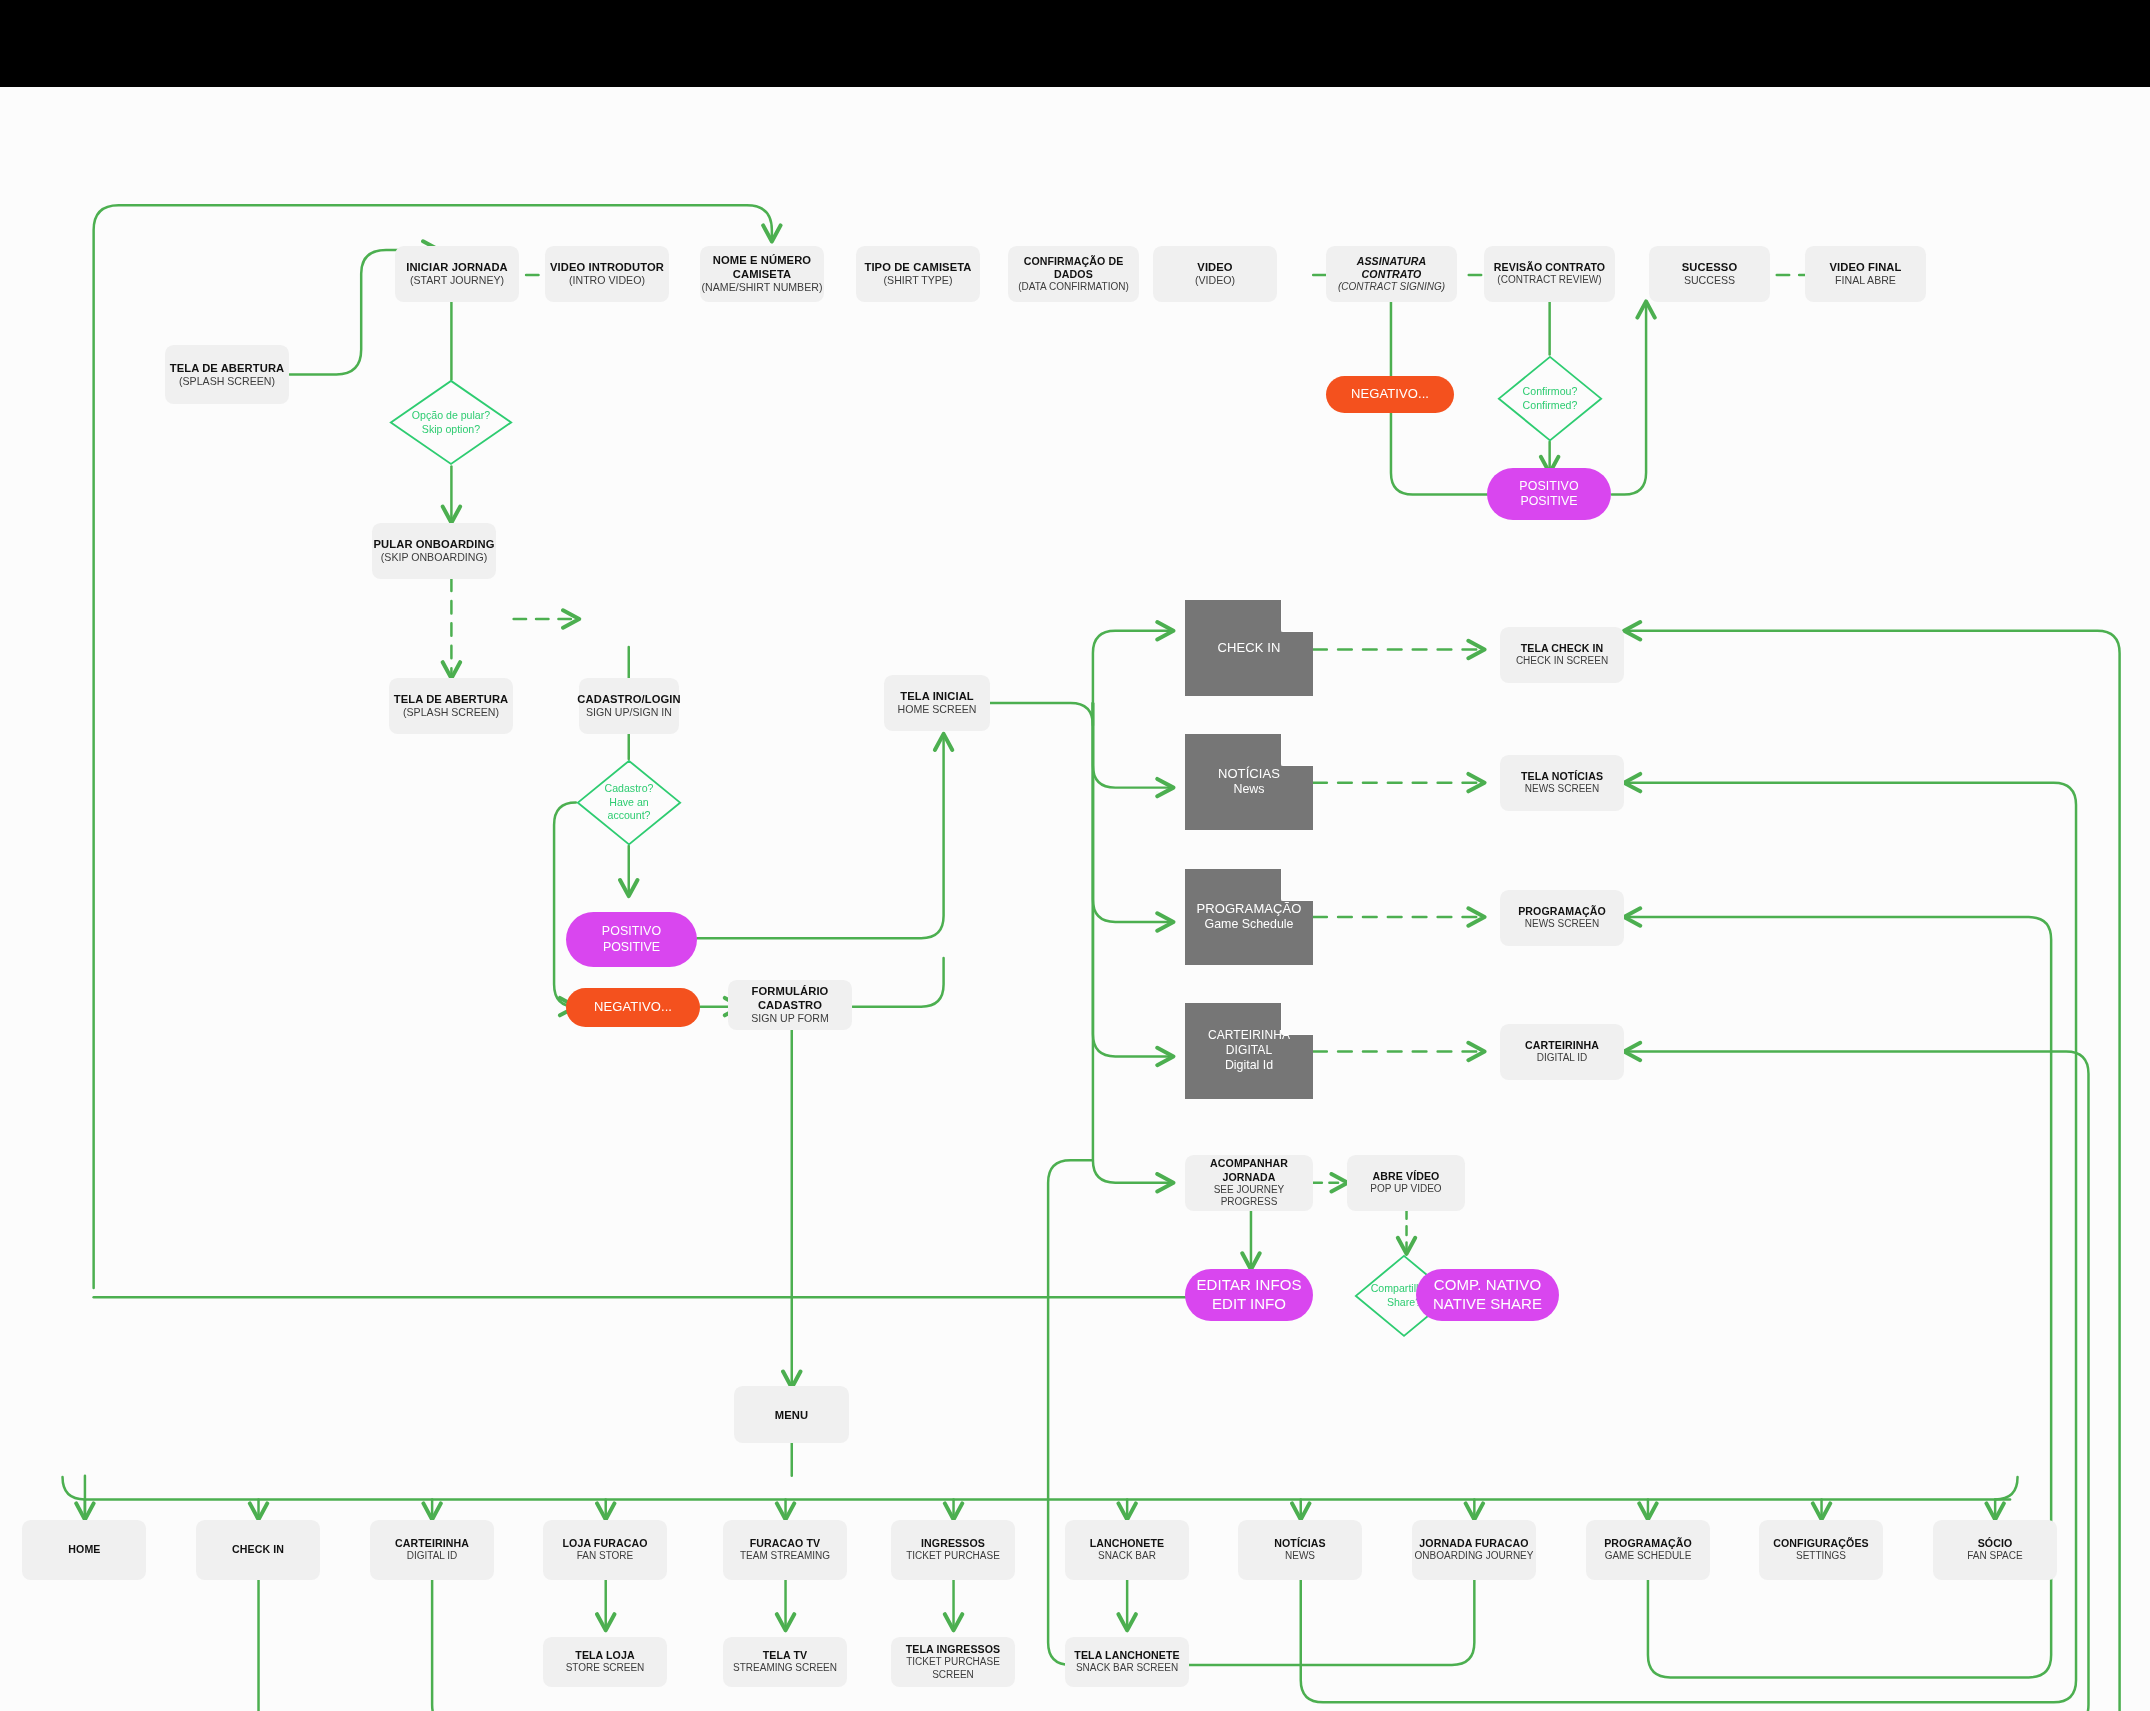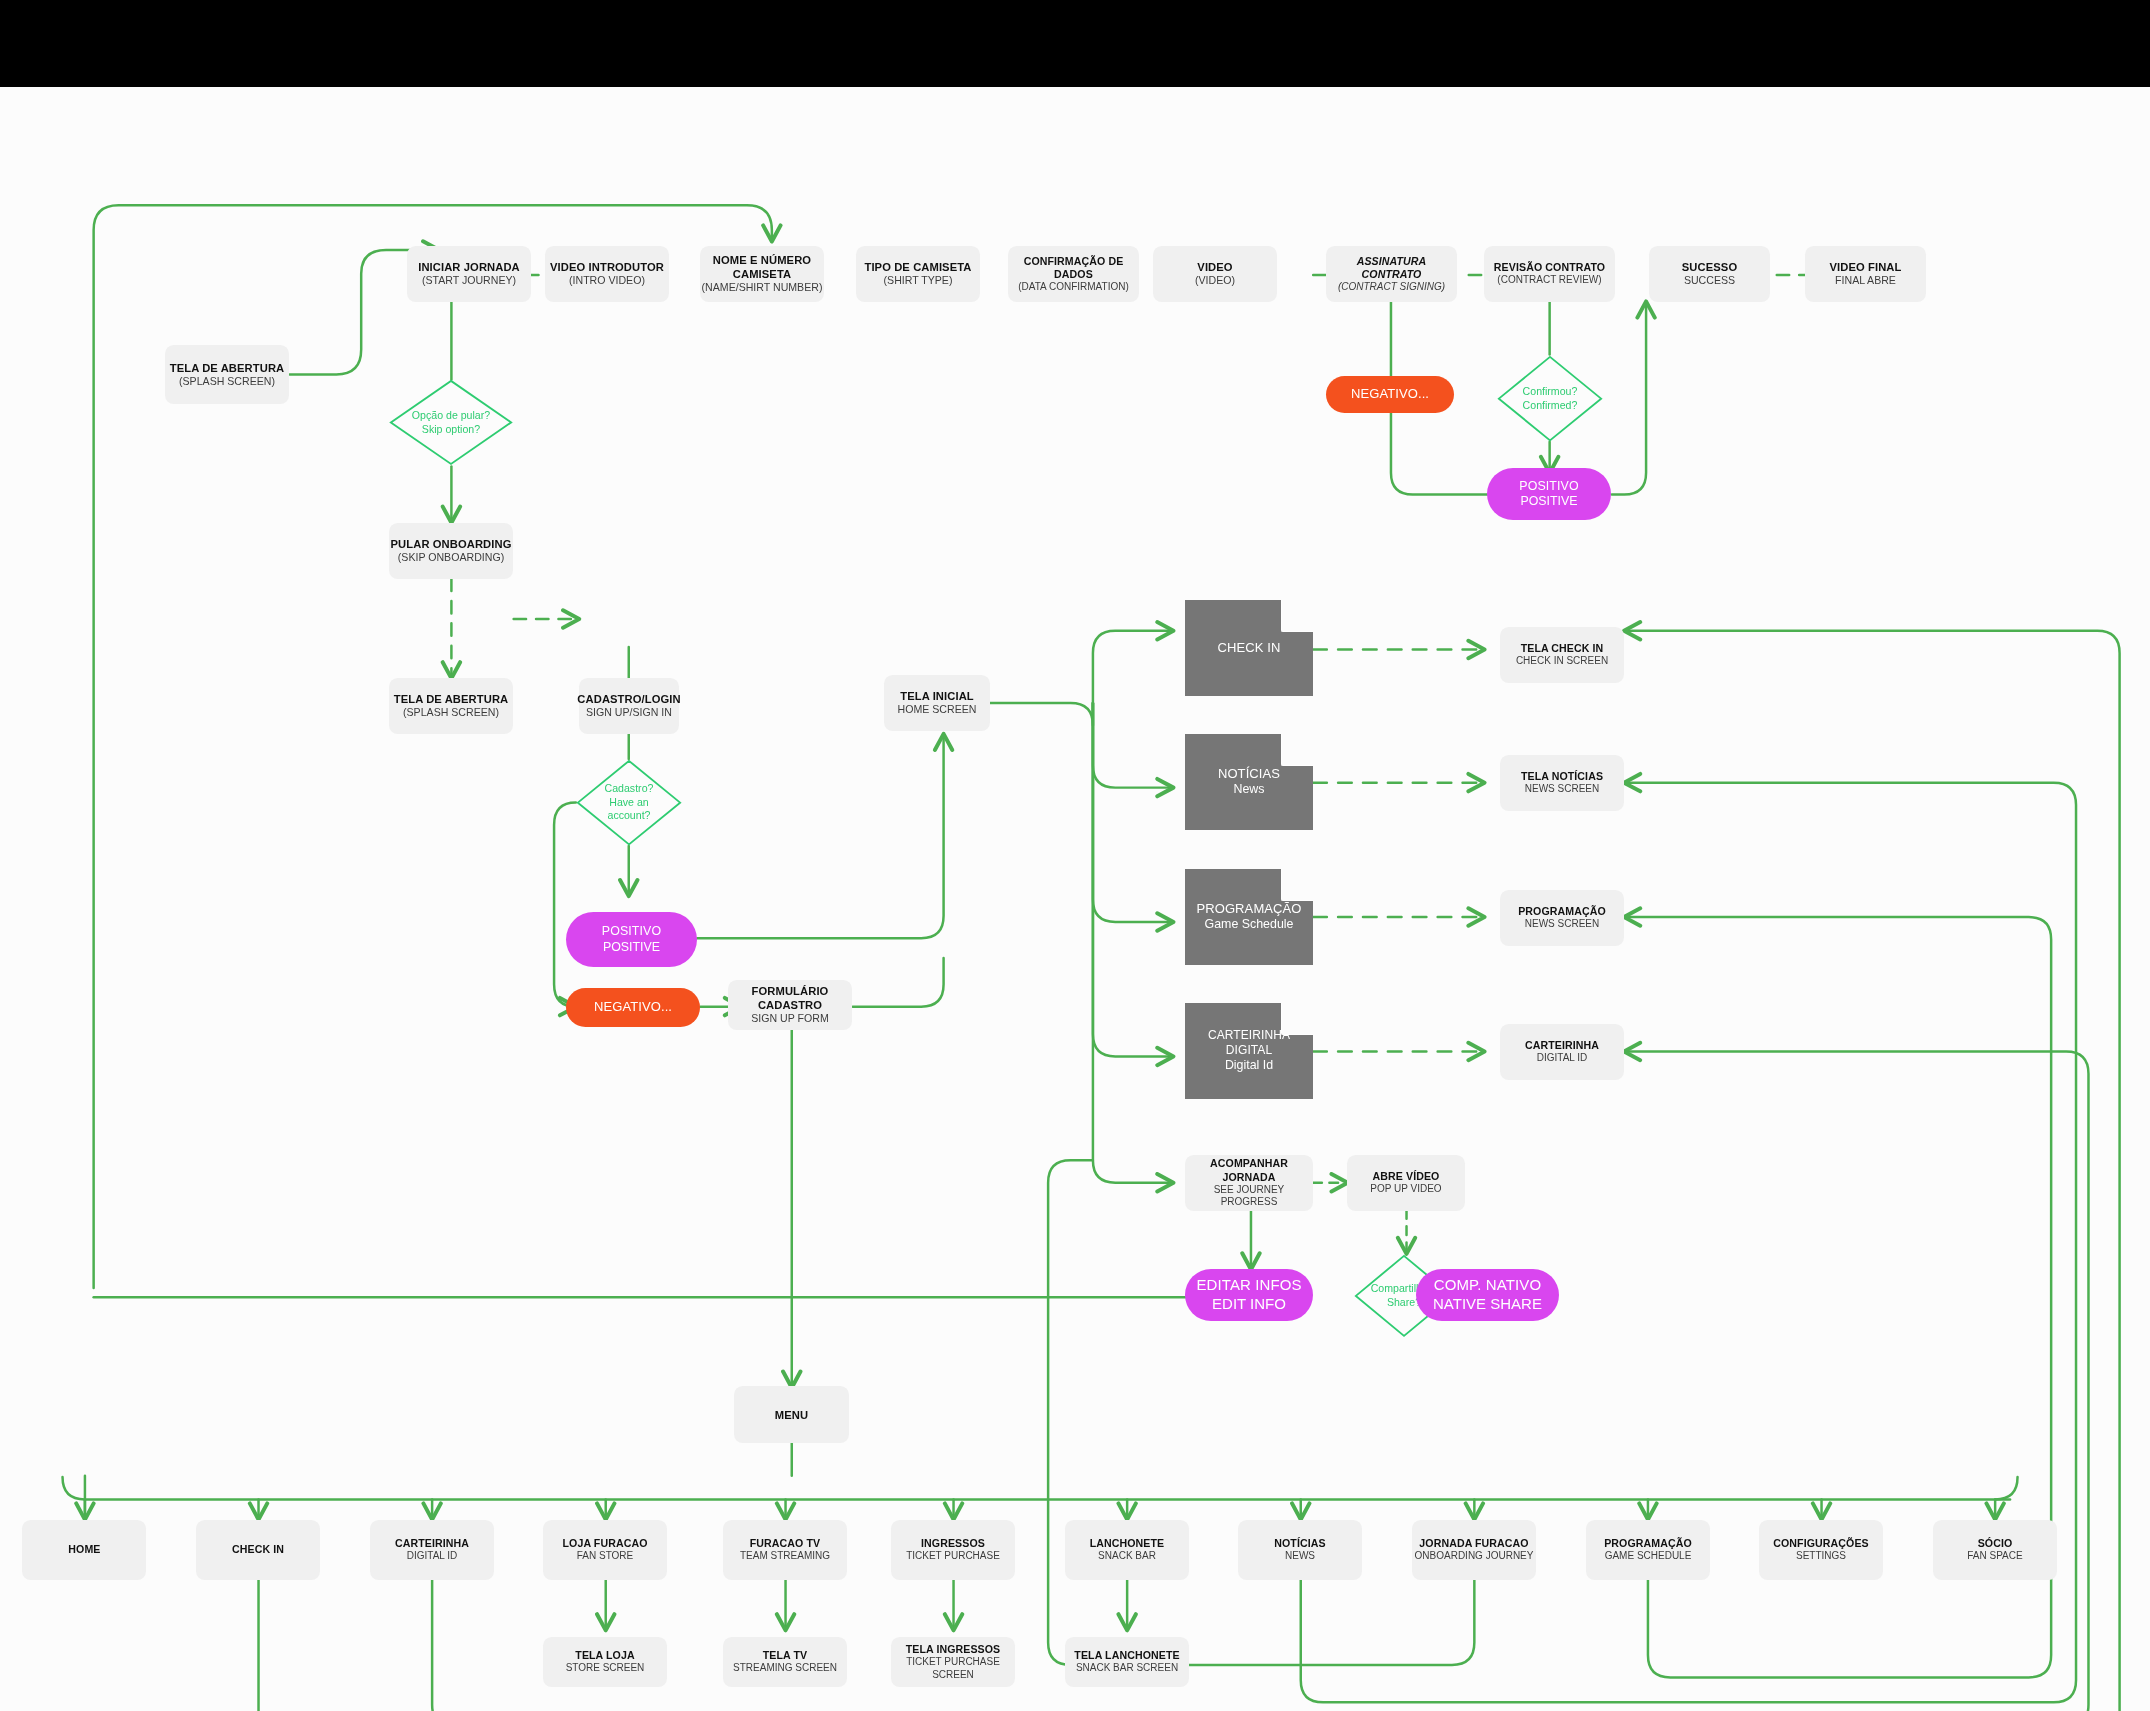--- a/index.html
+++ b/index.html
@@ -219,21 +219,21 @@
         <path d="M2369,2398 L2369,2500 Q2369,2536 2333,2536 L1720,2536 Q1684,2536 1684,2500 L1684,1761 Q1684,1725 1720,1725 L1756,1725"></path>
 
       </g>
     </svg>
 
     <div class="node box" style="left:165px;top:258px;width:124px;height:59px;">
       <div class="t1">TELA DE ABERTURA</div>
       <div class="t2">(SPLASH SCREEN)</div>
     </div>
 
-    <div class="node box" style="left:407px;top:159px;width:124px;height:56px;">
+    <div class="node box" style="left:395px;top:159px;width:124px;height:56px;">
       <div class="t1">INICIAR JORNADA</div>
       <div class="t2">(START JOURNEY)</div>
     </div>
 
     <div class="node box" style="left:545px;top:159px;width:124px;height:56px;">
       <div class="t1">VIDEO INTRODUTOR</div>
       <div class="t2">(INTRO VIDEO)</div>
     </div>
 
     <div class="node box" style="left:700px;top:159px;width:124px;height:56px;">
@@ -278,21 +278,21 @@
     </div>
 
     <div class="diamond" style="left:389px;top:292px;width:124px;height:87px;">
       <svg class="dshape" viewBox="0 0 200 140">
         <polygon points="100,3 197,70 100,137 3,70" fill="none" stroke="#2ecc71" stroke-width="3"></polygon>
       </svg>
       <div class="dlabel">Opção de pular?
 Skip option?</div>
     </div>
 
-    <div class="node box" style="left:389px;top:436px;width:124px;height:56px;justify-content:center;">
+    <div class="node box" style="left:372px;top:436px;width:124px;height:56px;justify-content:center;">
       <div class="t1">PULAR ONBOARDING</div>
       <div class="t2">(SKIP ONBOARDING)</div>
     </div>
 
     <div class="node box" style="left:389px;top:591px;width:124px;height:56px;">
       <div class="t1">TELA DE ABERTURA</div>
       <div class="t2">(SPLASH SCREEN)</div>
     </div>
 
     <div class="node box" style="left:579px;top:591px;width:100px;height:56px;">

